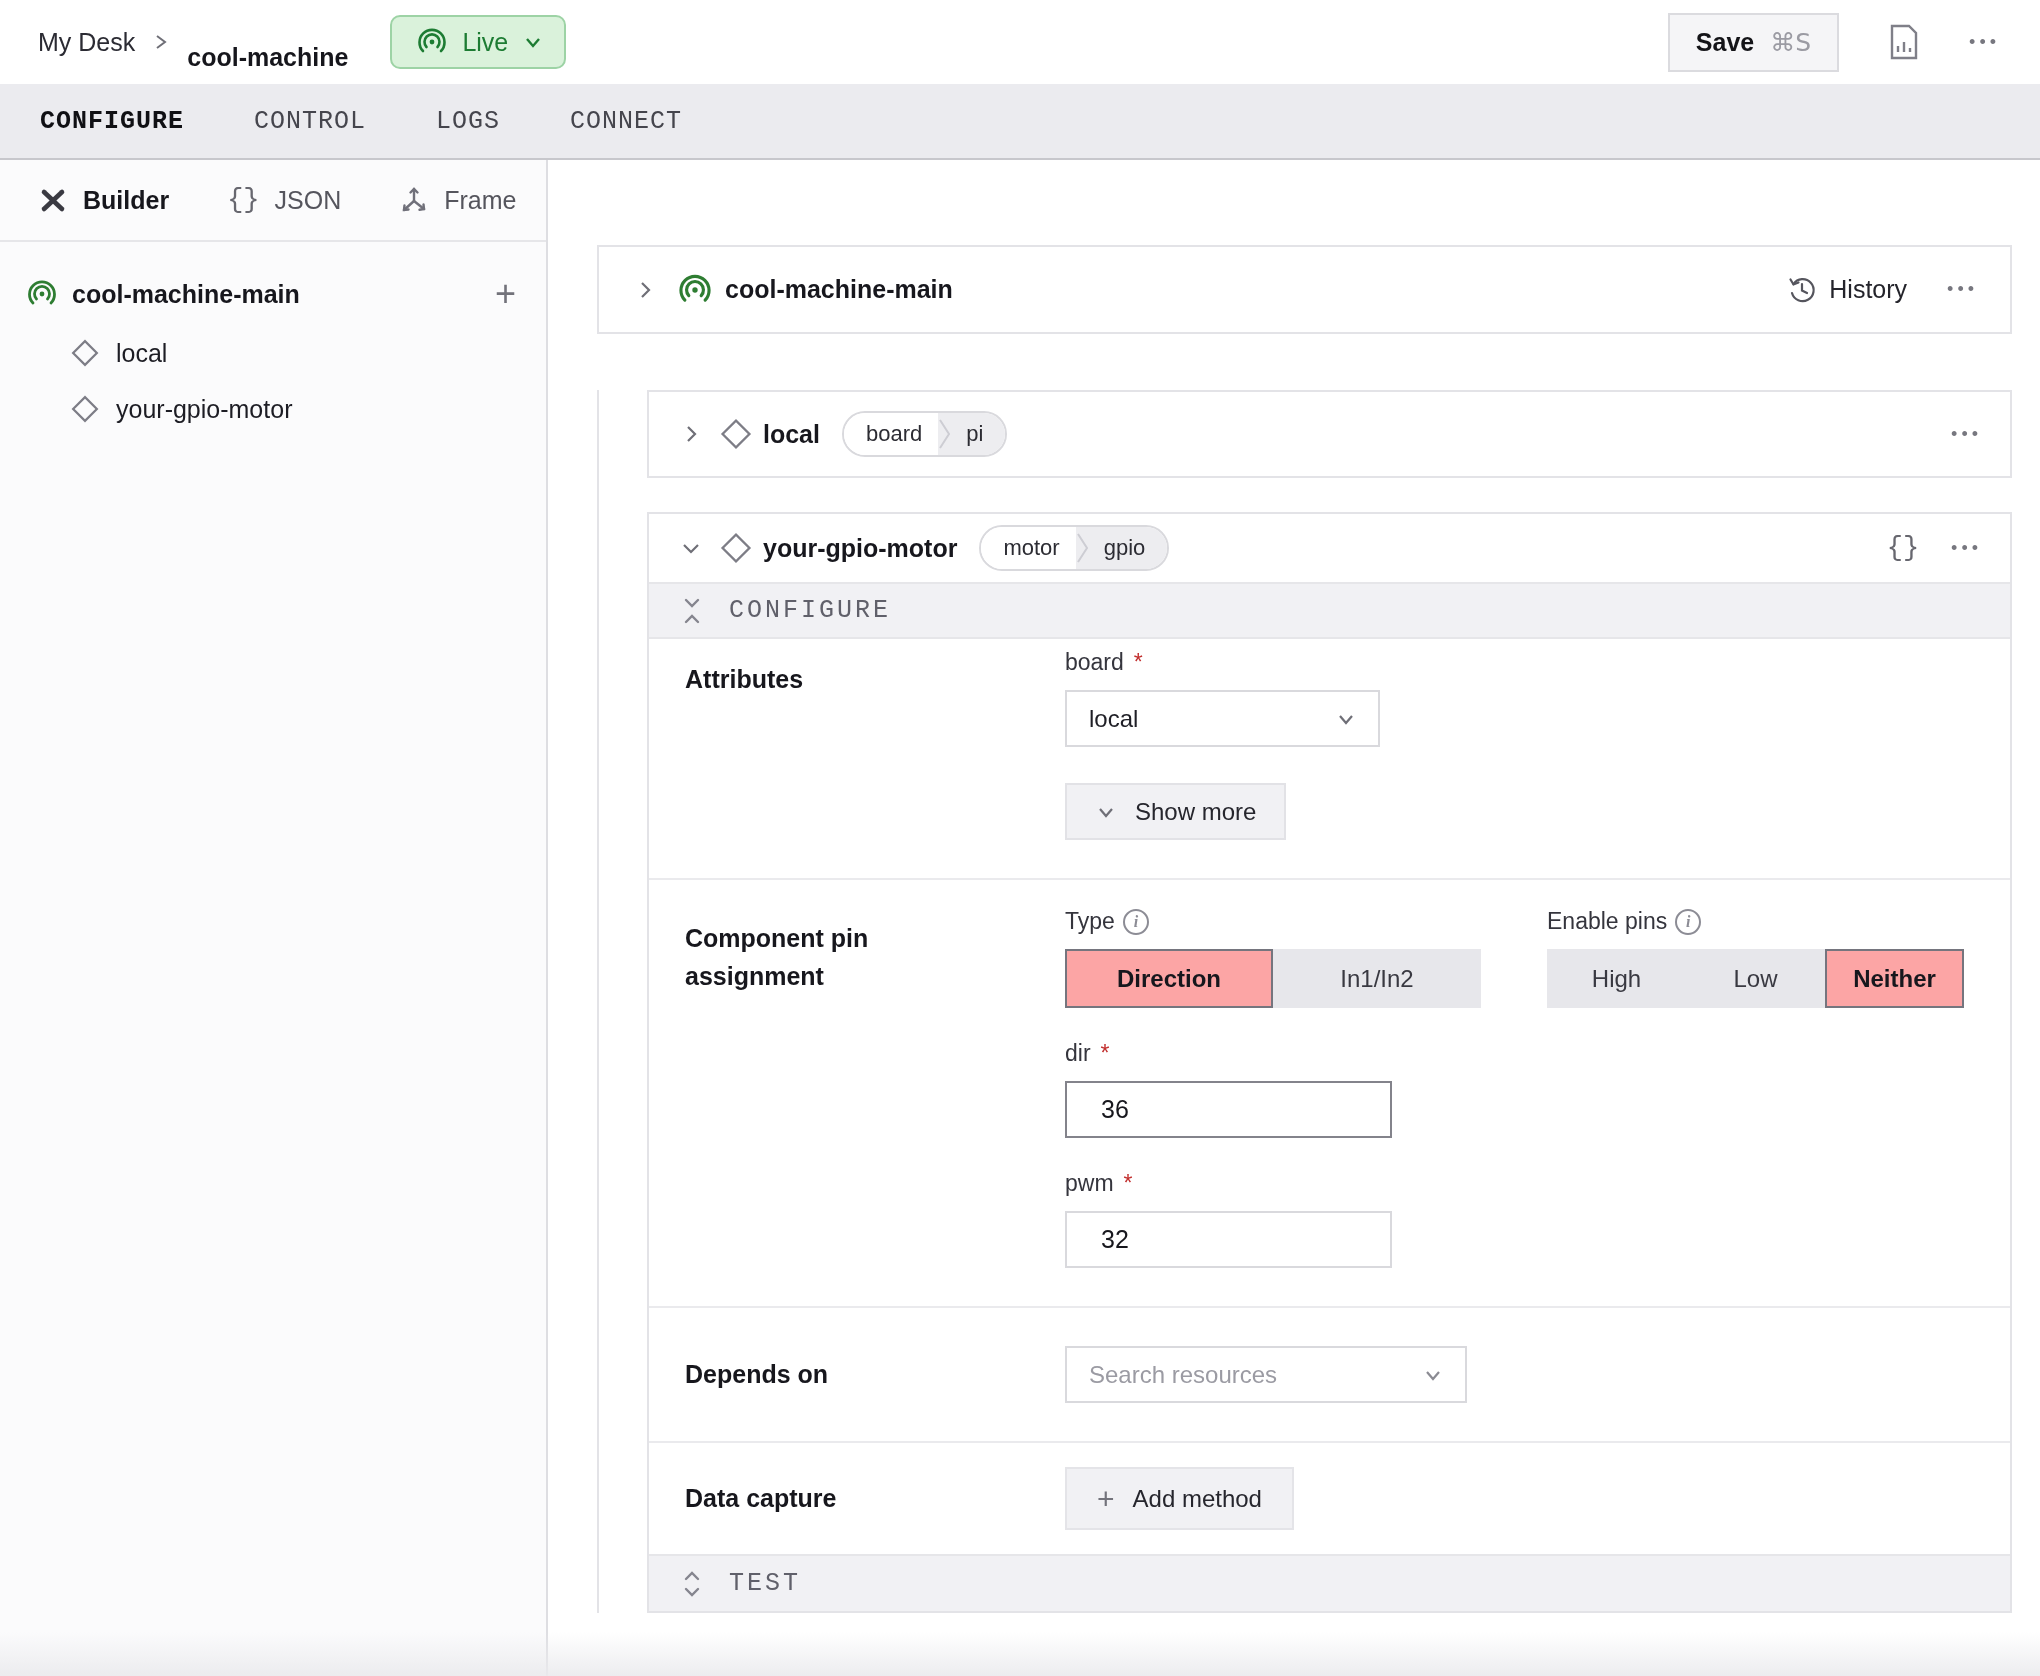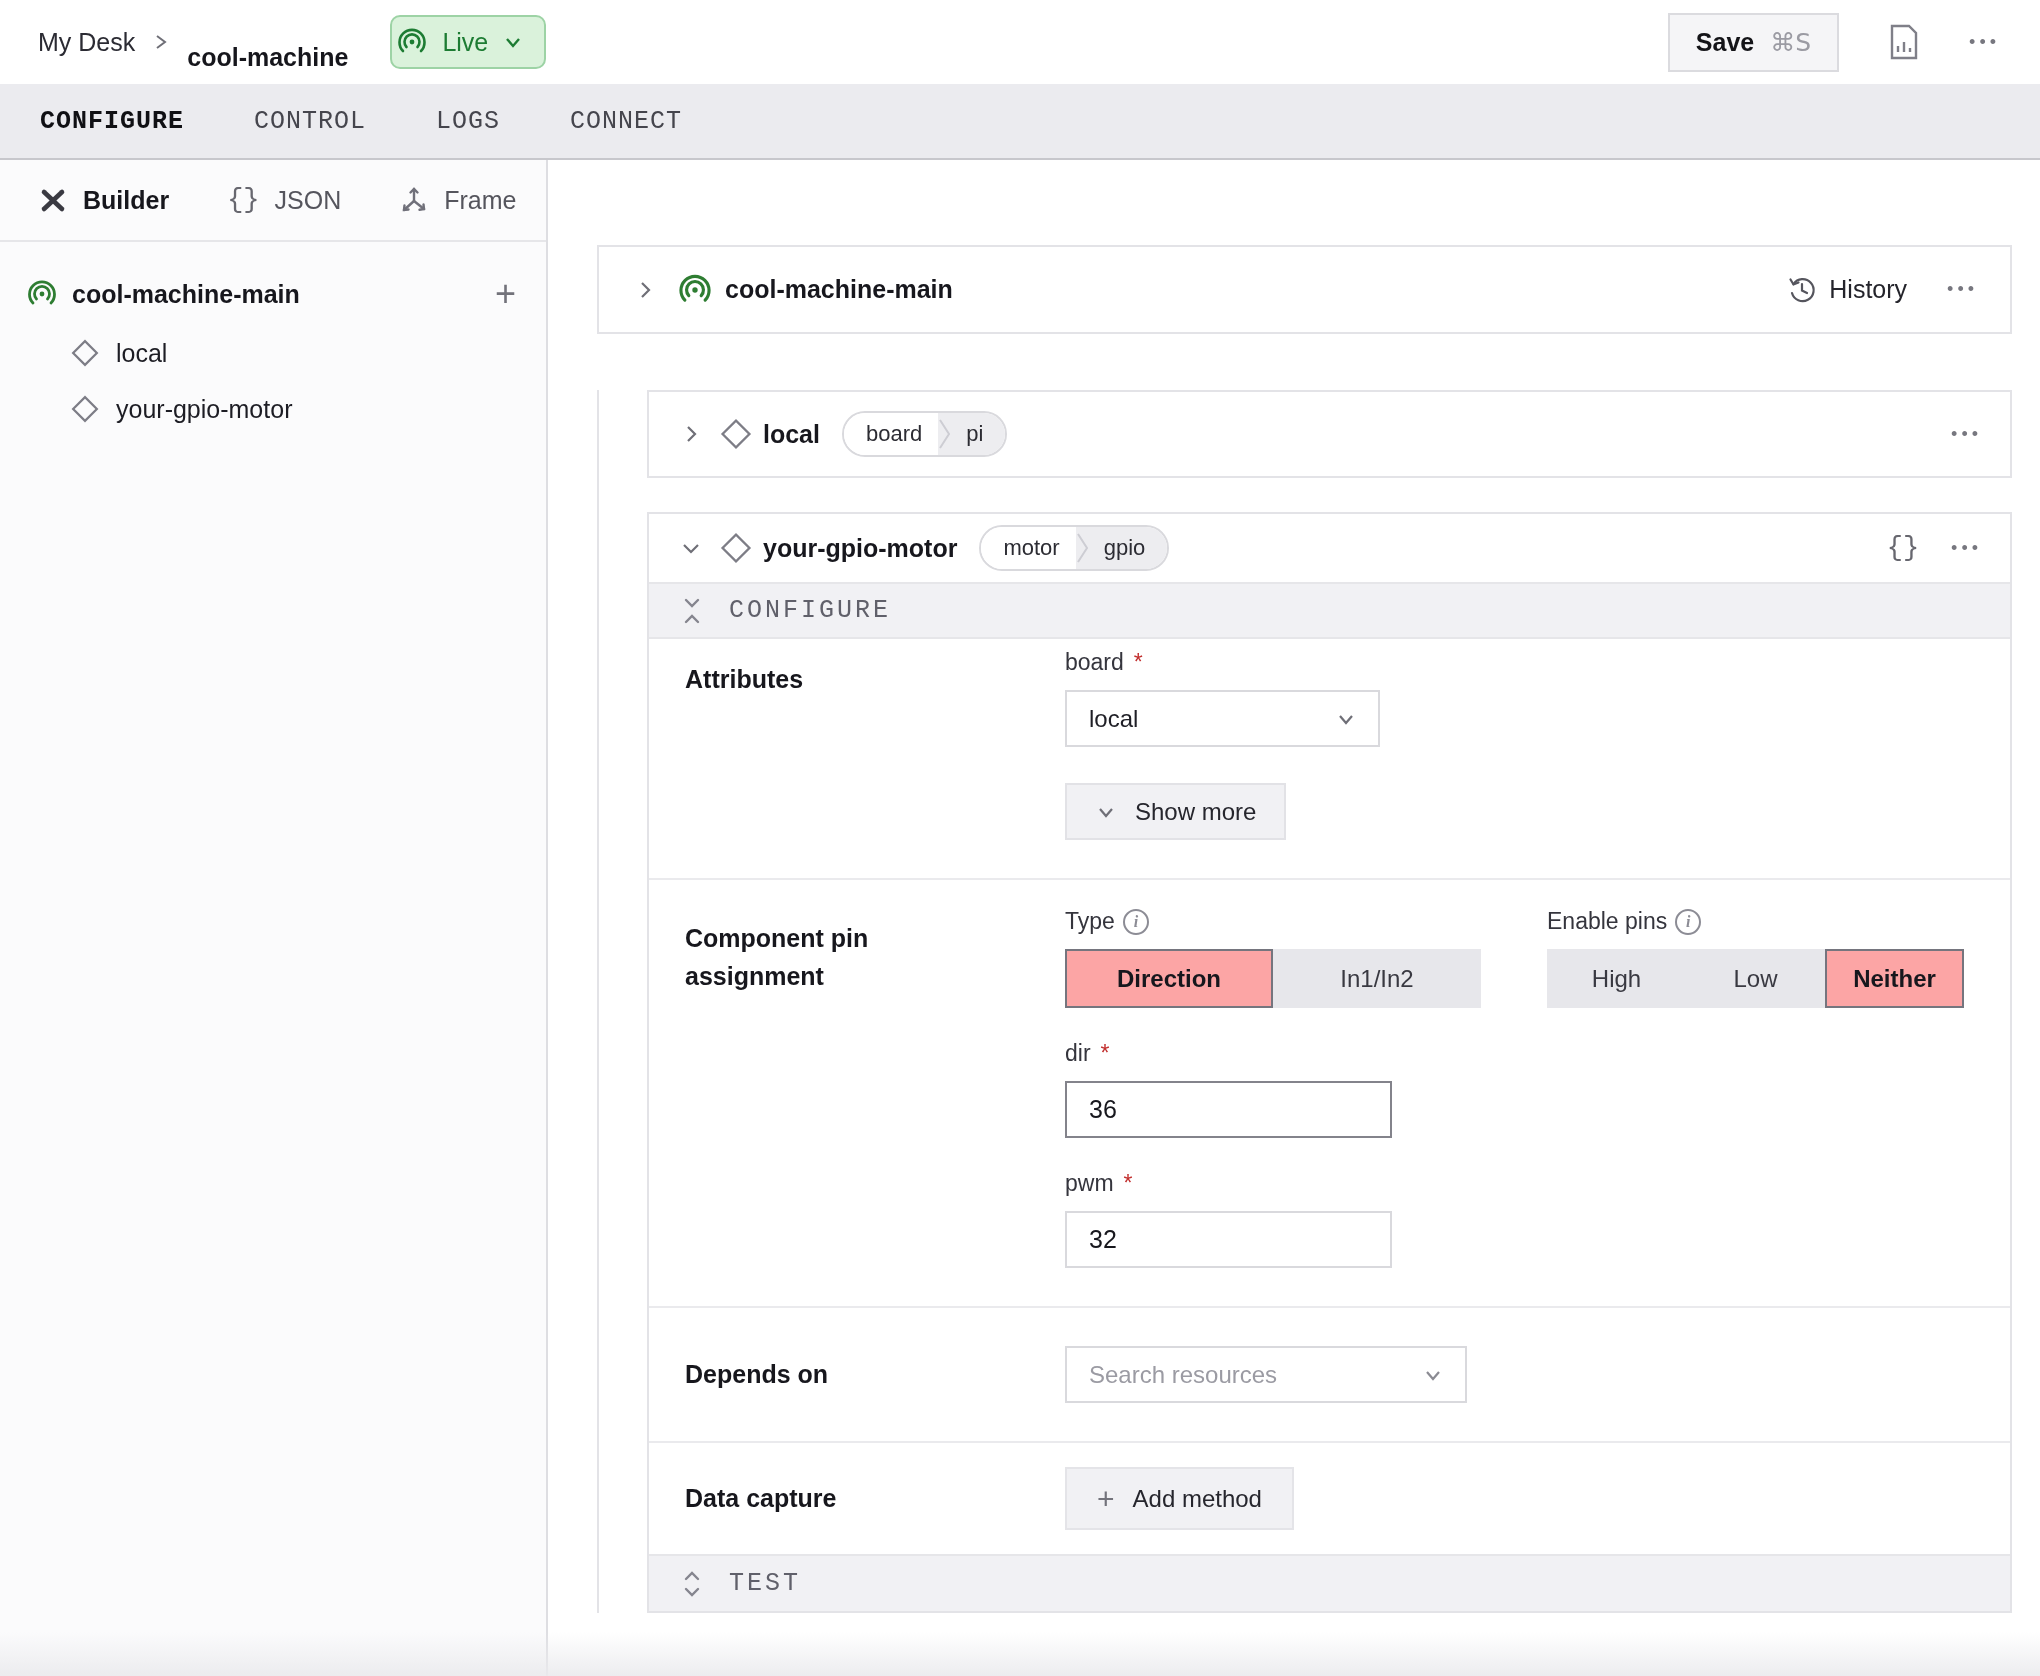--- a/index.html
+++ b/index.html
@@ -14,21 +14,21 @@
   svg { display: block; }
 
   
   .topbar { height: 84px; display: flex; align-items: center; padding: 0 40px 0 38px; background: #fff; }
   .breadcrumb { display: flex; align-items: center; gap: 18px; font-size: 25px; }
   .crumb-parent { color: #2b2b33; cursor: pointer; }
   .crumb-current { font-weight: bold; color: #16161c; margin-top: 31px; }
   .live-btn {
     margin-left: 42px; display: inline-flex; align-items: center; gap: 14px;
     background: #daf2db; border: 2px solid #9dd3a5; border-radius: 10px;
-    padding: 9px 20px 9px 4px; color: #1d7c33; font-size: 25px; cursor: pointer;
+    padding: 9px 20px 9px 24px; color: #1d7c33; font-size: 25px; cursor: pointer;
   }
   .topbar-right { margin-left: auto; display: flex; align-items: center; gap: 48px; }
   .save-btn {
     display: inline-flex; align-items: center; gap: 16px;
     background: #f5f5f7; border: 2px solid #dbdbdf; padding: 13px 26px;
     font-size: 25px; cursor: pointer;
   }
   .save-label { color: #141418; font-weight: bold; }
   .save-shortcut { color: #9b9ba3; font-family: "DejaVu Sans", sans-serif; }
   .icon-btn { background: none; border: none; cursor: pointer; color: #7f7f88; }
@@ -125,21 +125,21 @@
   .seg-opt.w139 { width: 139px; }
 
   .info-icon {
     width: 26px; height: 26px; border: 2px solid #8c8c95; border-radius: 50%;
     display: inline-flex; align-items: center; justify-content: center;
     color: #8c8c95; font-size: 16px; font-family: "Liberation Serif", serif; font-style: italic; font-weight: bold;
   }
 
   .pin-field { margin-top: 32px; }
   .text-input {
-    width: 327px; height: 57px; border: 2px solid #d9d9dd; padding: 0 22px;
+    width: 327px; height: 57px; border: 2px solid #d9d9dd; padding: 0 34px;
     font-size: 25px; color: #17171d; font-family: "Liberation Sans", sans-serif; background: #fff;
   }
   .text-input.focused { border-color: #83838b; }
 
   .add-method-btn {
     height: 63px; display: inline-flex; align-items: center; gap: 18px;
     background: #f1f1f4; border: 2px solid #e4e4e8; padding: 0 30px;
     font-size: 24px; color: #26262d; cursor: pointer;
   }
   .plus-glyph { font-size: 30px; color: #73737b; font-weight: normal; line-height: 1; }

